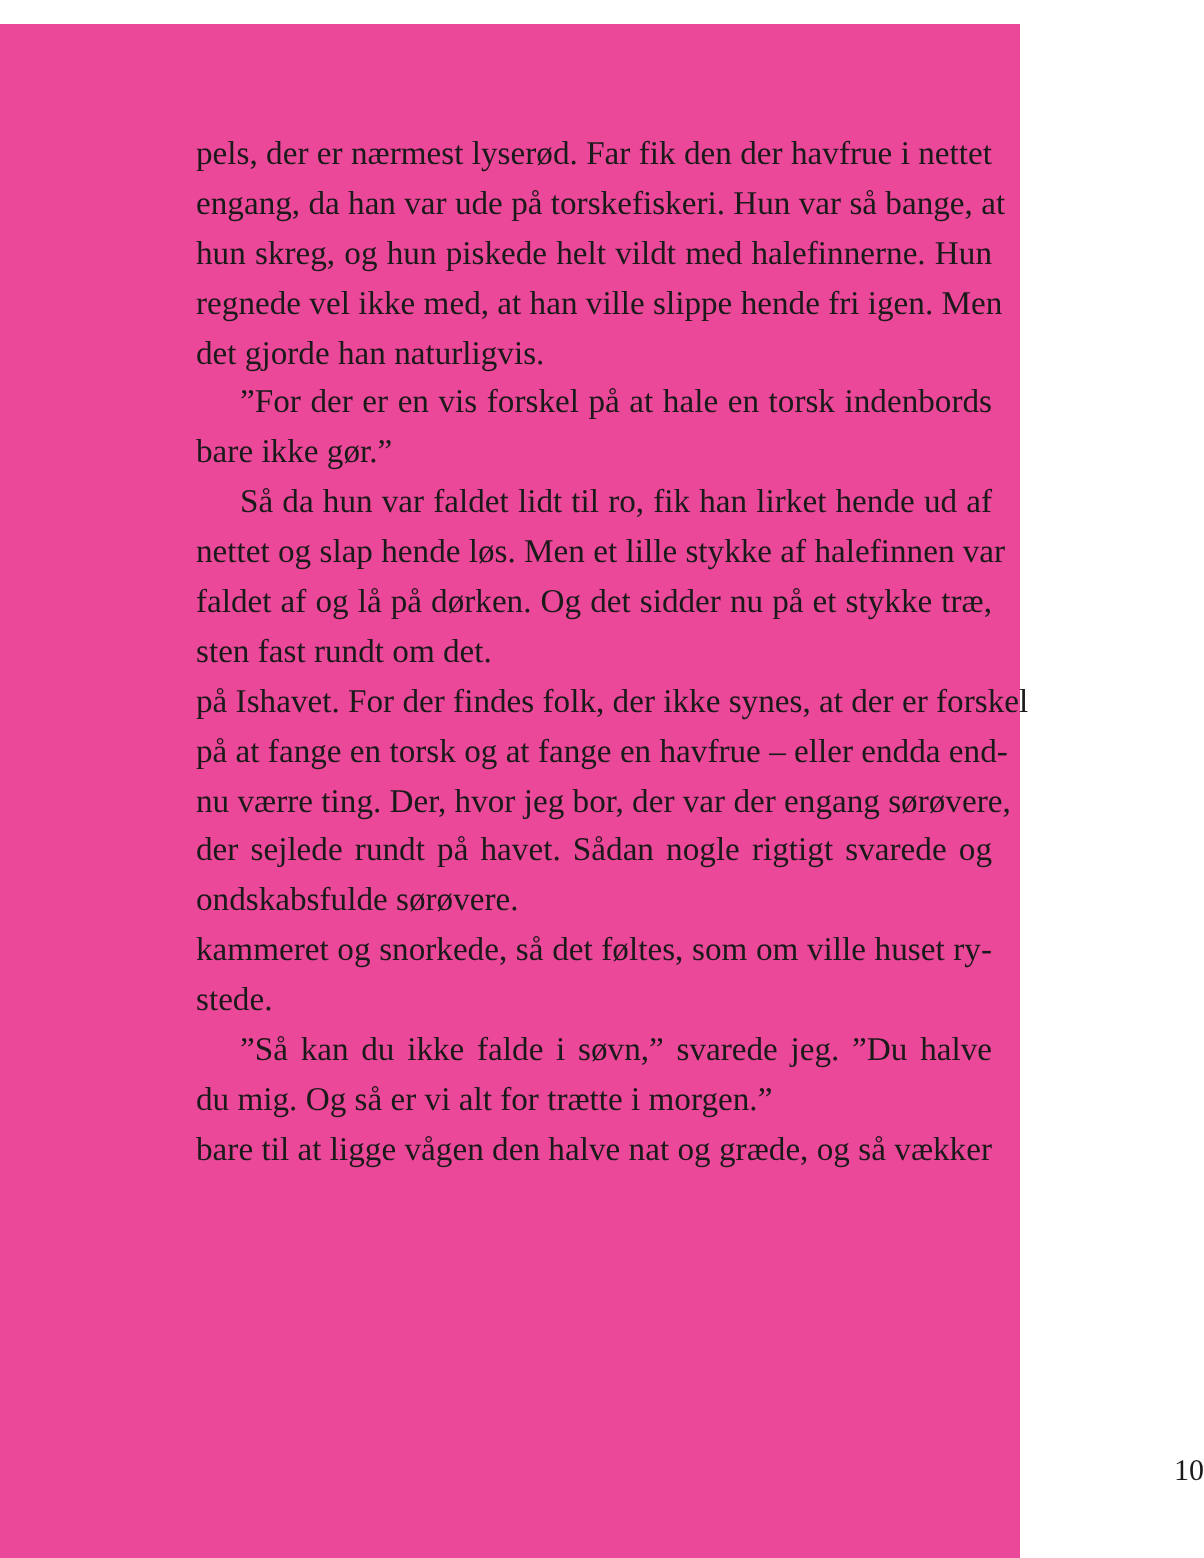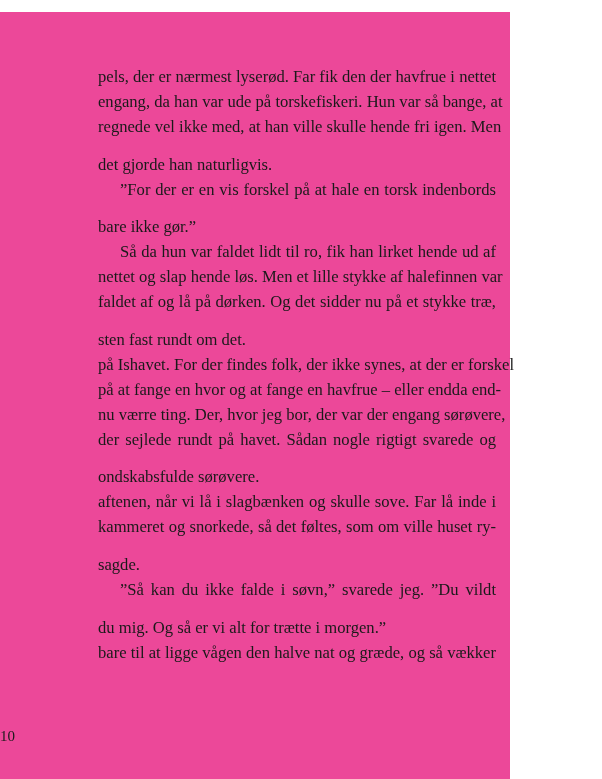--- a/index.html
+++ b/index.html
@@ -33,77 +33,76 @@
     }
     .line {
       display: block;
       height: 24.9px;
       white-space: nowrap;
       text-align: justify;
       text-align-last: justify;
     }
     .line.last {
       text-align-last: left;
-      margin-top: 13px;
     }
     .line.indent {
       padding-left: 22px;
     }
     .page-number {
       position: absolute;
       left: 0;
       width: 602px;
       top: 716px;
-      text-align: left;
+      text-align: right;
       font-family: "Liberation Serif", "DejaVu Serif", serif;
       font-size: 15px;
       color: #1a1a1a;
     }
   </style>
 </head>
 <body>
 
 <div class="page">
   <div class="text-block">
 
     <div class="paragraph">
       <span class="line">pels, der er nærmest lyserød. Far fik den der havfrue i nettet</span>
       <span class="line">engang, da han var ude på torskefiskeri. Hun var så bange, at</span>
-      <span class="line">regnede vel ikke med, at han ville skulle hende fri igen. Men</span>
+      <span class="line">hun skreg, og hun piskede helt vildt med halefinnerne. Hun</span>
+      <span class="line">regnede vel ikke med, at han ville slippe hende fri igen. Men</span>
       <span class="line last">det gjorde han naturligvis.</span>
     </div>
 
     <div class="paragraph">
       <span class="line indent">”For der er en vis forskel på at hale en torsk indenbords</span>
       <span class="line last">bare ikke gør.”</span>
     </div>
 
     <div class="paragraph">
       <span class="line indent">Så da hun var faldet lidt til ro, fik han lirket hende ud af</span>
       <span class="line">nettet og slap hende løs. Men et lille stykke af halefinnen var</span>
       <span class="line">faldet af og lå på dørken. Og det sidder nu på et stykke træ,</span>
       <span class="line last">sten fast rundt om det.</span>
     </div>
 
     <div class="paragraph">
       <span class="line">på Ishavet. For der findes folk, der ikke synes, at der er forskel</span>
-      <span class="line">på at fange en hvor og at fange en havfrue – eller endda end-</span>
+      <span class="line">på at fange en torsk og at fange en havfrue – eller endda end-</span>
       <span class="line">nu værre ting. Der, hvor jeg bor, der var der engang sørøvere,</span>
       <span class="line">der sejlede rundt på havet. Sådan nogle rigtigt svarede og</span>
       <span class="line last">ondskabsfulde sørøvere.</span>
     </div>
 
     <div class="paragraph">
-      <span class="line">aftenen, når vi lå i slagbænken og skulle sove. Far lå inde i</span>
       <span class="line">kammeret og snorkede, så det føltes, som om ville huset ry-</span>
-      <span class="line last">sagde.</span>
+      <span class="line last">stede.</span>
     </div>
 
     <div class="paragraph">
-      <span class="line indent">”Så kan du ikke falde i søvn,” svarede jeg. ”Du vildt</span>
+      <span class="line indent">”Så kan du ikke falde i søvn,” svarede jeg. ”Du halve</span>
       <span class="line last">du mig. Og så er vi alt for trætte i morgen.”</span>
       <span class="line">bare til at ligge vågen den halve nat og græde, og så vækker</span>
     </div>
 
   </div>
 
   <div class="page-number">10</div>
 </div>
 
 </body></html>

